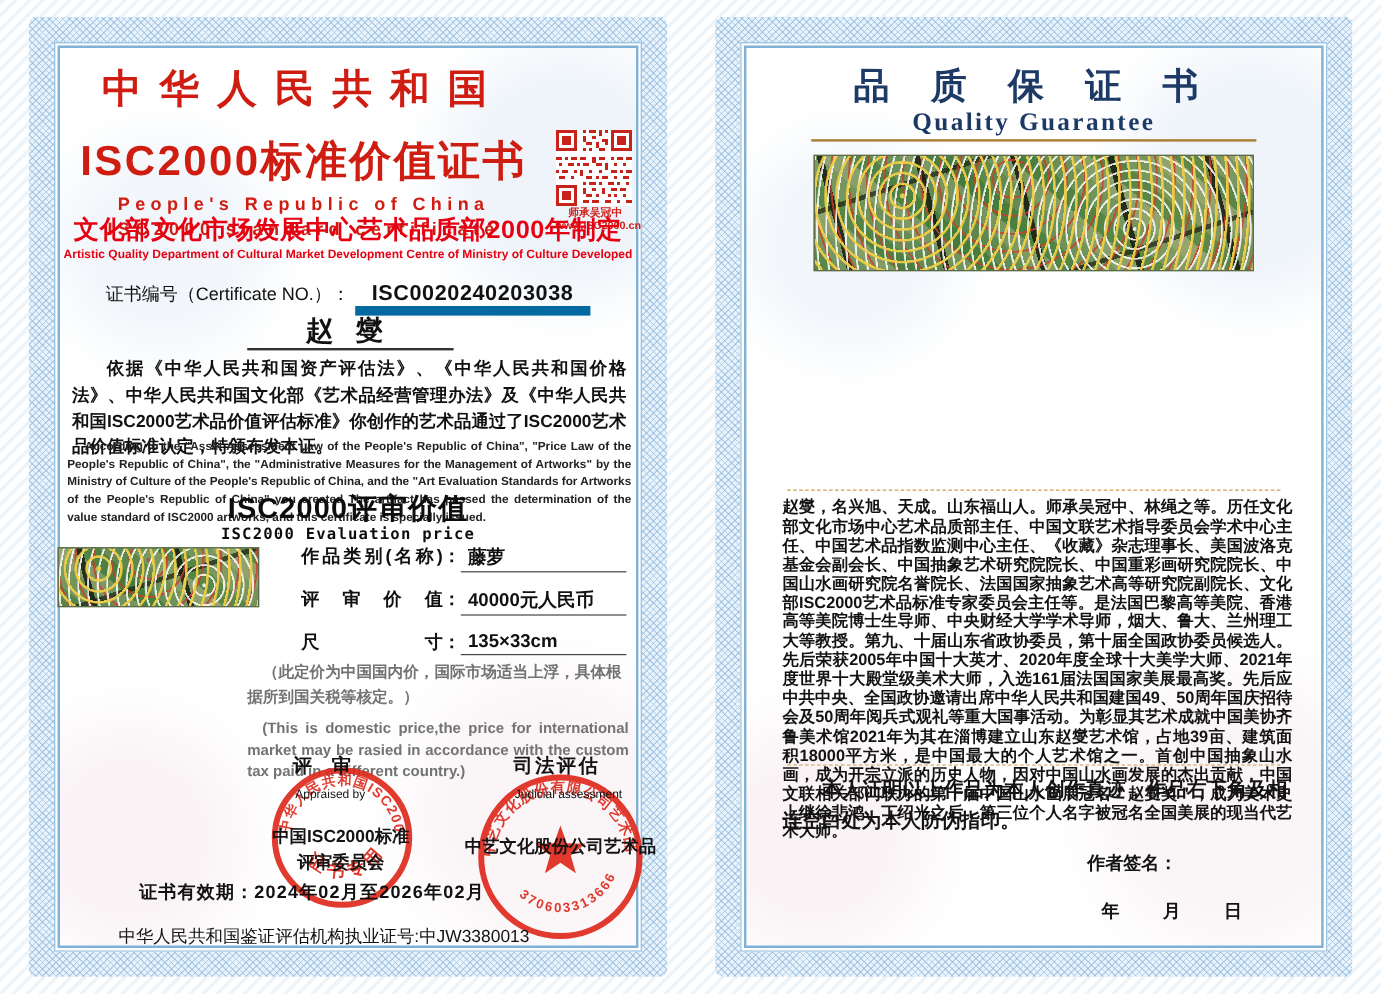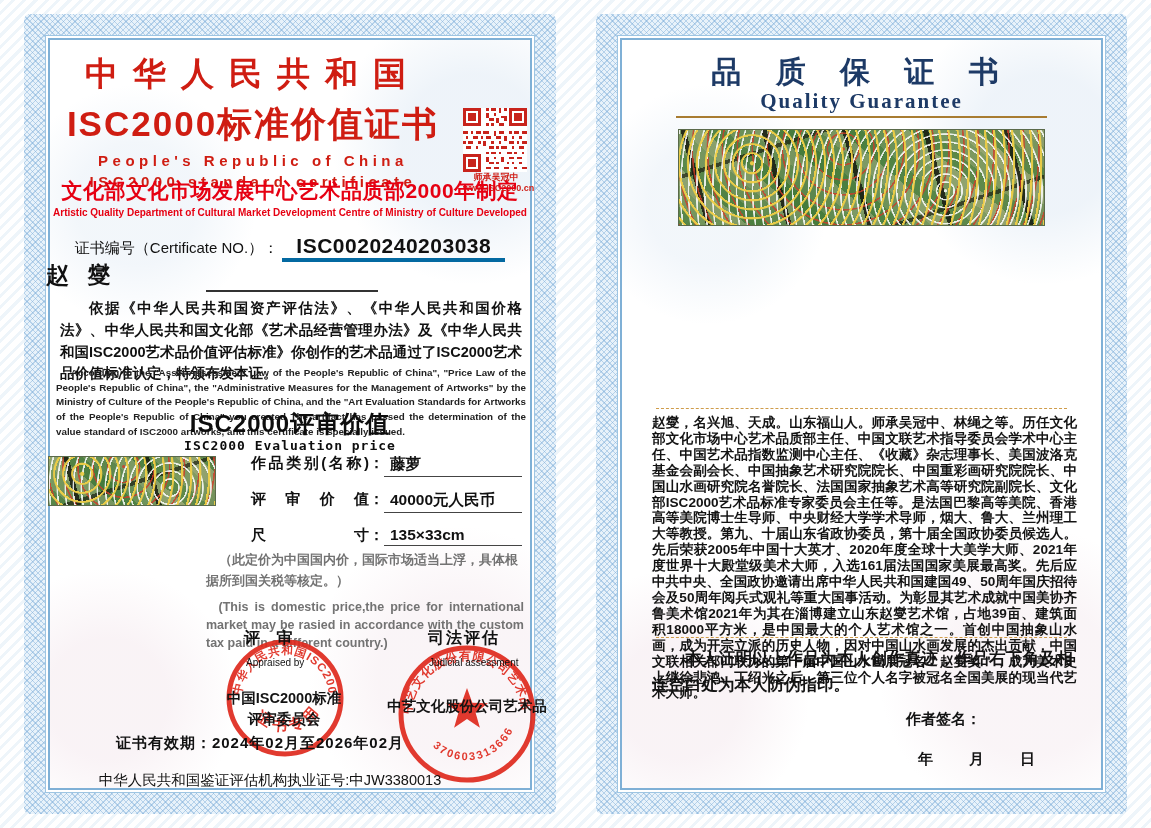--- a/index.html
+++ b/index.html
@@ -18,30 +18,30 @@
     border:1px solid #9ec5e2;box-shadow:inset 0 0 0 2px #fff,inset 0 0 0 4px #7fb0d6;box-sizing:border-box;}
   .panel::before{content:"";position:absolute;inset:4px;pointer-events:none;
     background:
       radial-gradient(circle at 12% 88%,rgba(214,170,190,.14) 0 60px,transparent 130px),
       radial-gradient(circle at 88% 14%,rgba(150,185,220,.16) 0 70px,transparent 140px),
       radial-gradient(circle at 85% 85%,rgba(214,170,190,.12) 0 80px,transparent 150px),
       radial-gradient(circle at 18% 22%,rgba(150,185,220,.12) 0 60px,transparent 120px);}
   .abs{position:absolute;}
   .titles{left:0;right:74px;top:16px;text-align:center;}
   .t-cn1{font-size:33px;font-weight:bold;letter-spacing:15px;color:#cf1d12;white-space:nowrap;}
-  .t-cn2{font-size:35px;font-weight:bold;letter-spacing:2px;color:#cf1d12;margin-top:4px;white-space:nowrap;}
+  .t-cn2{font-size:35px;font-weight:bold;letter-spacing:2px;color:#cf1d12;margin-top:14px;white-space:nowrap;}
   .t-en{font-size:15px;font-weight:bold;letter-spacing:4.5px;color:#cf1d12;margin-top:4px;white-space:nowrap;}
   .qrbox{left:417px;top:72px;width:66px;text-align:center;}
   .qrbox svg{width:64px;height:64px;display:block;}
   .qrcap{font-size:9px;font-weight:bold;color:#d02018;line-height:11px;white-space:nowrap;}
   .banner{left:0;right:0;top:141px;text-align:center;font-size:21px;font-weight:900;color:#e60012;letter-spacing:.5px;white-space:nowrap;}
   .banner-en{left:0;right:0;top:171px;text-align:center;font-size:10px;font-weight:bold;color:#e60012;white-space:nowrap;}
   .certno{left:0;right:0;top:198px;text-align:center;font-size:15px;color:#111;}
-  .certno b{font-size:21px;border-bottom:4px solid #0369a1;padding:0 14px 1px;letter-spacing:.5px;}
-  .aname{left:0;right:0;top:224px;text-align:left;font-size:23px;font-weight:bold;letter-spacing:6px;color:#111;}
+  .certno b{font-size:18px;border-bottom:8px solid #0369a1;padding:0 14px 1px;letter-spacing:.5px;}
+  .aname{left:0;right:0;top:224px;text-align:center;font-size:23px;font-weight:bold;letter-spacing:6px;color:#111;}
   .aname-line{left:160px;width:172px;top:254px;border-bottom:2px solid #333;height:0;}
   .basis-cn{left:14px;right:12px;top:262px;font-size:14.5px;font-weight:600;line-height:1.5;color:#111;text-align:justify;text-indent:2em;}
   .basis-en{left:10px;right:8px;top:330px;font-size:9.8px;font-weight:600;line-height:1.5;color:#222;text-align:justify;text-indent:1.5em;}
   .sec-title{left:0;right:0;top:372px;text-align:center;font-size:24px;font-weight:900;color:#0d0d0d;letter-spacing:1px;}
   .sec-sub{left:0;right:0;top:402px;text-align:center;font-size:13px;font-weight:bold;color:#0d0d0d;font-family:"DejaVu Sans Mono",monospace;letter-spacing:1px;}
   .artwork{background-color:#6d8f58;
     background-image:
       repeating-radial-gradient(circle at 20% 35%,rgba(238,206,70,.95) 0 1.6px,rgba(238,206,70,0) 2.6px 9px),
       repeating-radial-gradient(circle at 73% 64%,rgba(255,255,255,.85) 0 1.2px,rgba(255,255,255,0) 2px 8px),
       repeating-radial-gradient(circle at 45% 20%,rgba(205,60,40,.8) 0 1.2px,rgba(205,60,40,0) 2px 15px),

